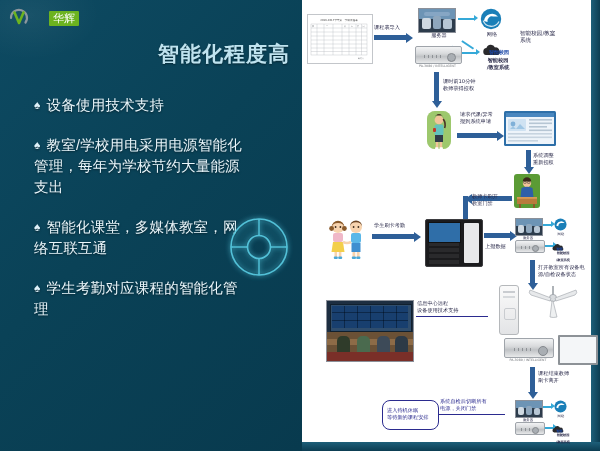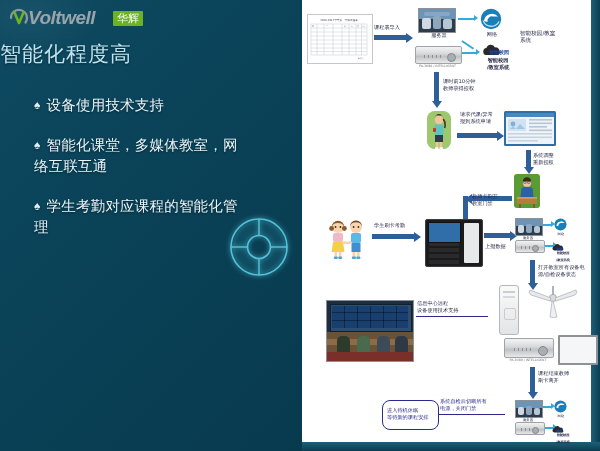--- a/index.html
+++ b/index.html
@@ -31,22 +31,22 @@
     font-size:19px;font-weight:bold;font-style:italic;color:#9aa4ab;
     letter-spacing:-.5px;line-height:22px;margin-left:-3px;
   }
   .logo-cn{
     margin-left:18px;background:#6cb320;color:#ffffff;
     font-size:11px;font-weight:normal;padding:1px 4px 2px 4px;border-radius:1px;
     line-height:12px;
   }
 
   .slide-title{
-    position:absolute;left:0;top:40px;width:290px;text-align:left;
-    color:#bfe3ef;font-size:21px;font-weight:normal;letter-spacing:1px;
+    position:absolute;left:0;top:40px;width:290px;text-align:right;
+    color:#bfe3ef;font-size:21px;font-weight:bold;letter-spacing:1px;
     text-shadow:0 1px 2px rgba(0,0,0,.45);
   }
 
   .bullets{
     position:absolute;left:34px;top:95px;width:210px;
   }
   .bullet-item{
     position:relative;margin-bottom:19px;color:#eaf6fb;font-size:14.5px;
     line-height:21px;letter-spacing:.2px;
     text-shadow:0 1px 2px rgba(0,0,0,.5);
@@ -142,29 +142,31 @@
 
   <div class="left-panel">
 
     <div class="logo">
       <div class="logo-mark">
         <svg width="22" height="22" viewBox="0 0 22 22">
           <path d="M3 11 A8 8 0 1 1 17.5 15.5" stroke="#8d979e" stroke-width="2.2" fill="none" stroke-linecap="round"></path>
           <path d="M6.5 5.5 L11 16 L15.5 5.5" stroke="#6cb320" stroke-width="2.6" fill="none" stroke-linecap="round" stroke-linejoin="round"></path>
         </svg>
       </div>
-      <div class="logo-text">Voltwell</div>
       <div class="logo-cn">华辉</div>
     </div>
 
     <div class="slide-title">智能化程度高</div>
 
     <div class="bullets">
       <div class="bullet-item">
         <span class="bullet-icon">♠</span><span class="bullet-text">设备使用技术支持</span>
+      </div>
+      <div class="bullet-item">
+        <span class="bullet-icon">♠</span><span class="bullet-text">教室/学校用电采用电源智能化管理，每年为学校节约大量能源支出</span>
       </div>
       <div class="bullet-item">
         <span class="bullet-icon">♠</span><span class="bullet-text">智能化课堂，多媒体教室，网络互联互通</span>
       </div>
       <div class="bullet-item">
         <span class="bullet-icon">♠</span><span class="bullet-text">学生考勤对应课程的智能化管理</span>
       </div>
     </div>
 
     <div class="donut">

